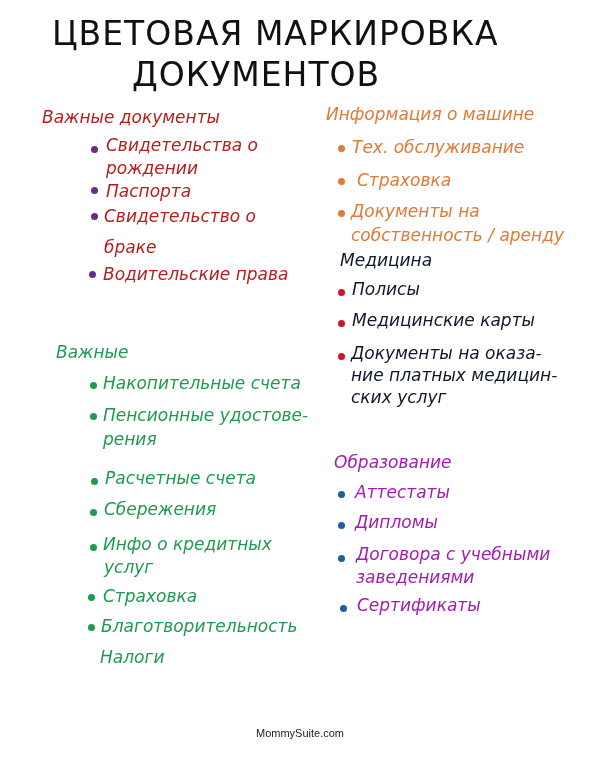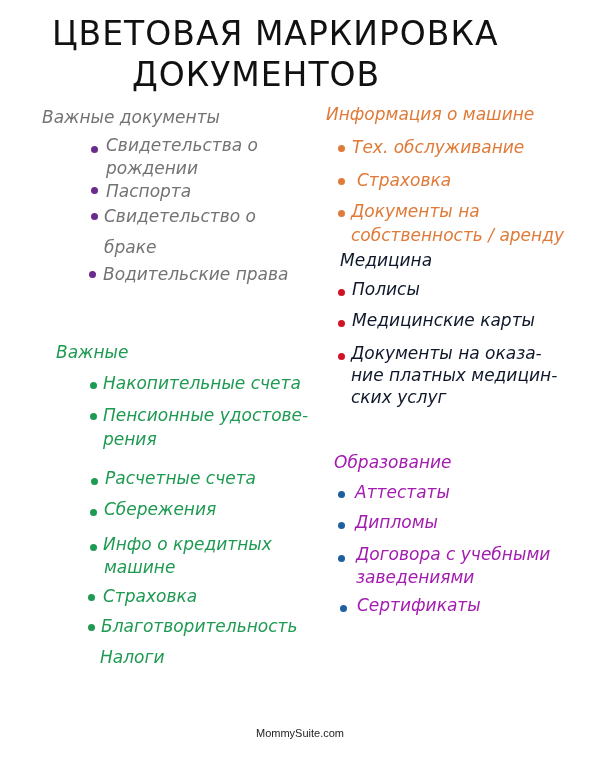--- a/index.html
+++ b/index.html
@@ -6,21 +6,21 @@
     body { width: 600px; height: 775px; position: relative; overflow: hidden;
            font-family: "DejaVu Sans", sans-serif; font-style: italic; }
     .title { position: absolute; left: 0; width: 600px; font-style: normal;
              font-family: "DejaVu Sans", sans-serif; color: #111; font-size: 33px;
              letter-spacing: 1px; font-weight: normal; white-space: nowrap; }
     .t1 { top: 14px; left: 52px; }
     .t2 { top: 55px; left: 132px; }
     .heading { font-size: 17px; white-space: nowrap; }
     .item { position: absolute; font-size: 17px; line-height: 23px; white-space: nowrap; }
     .dot { position: absolute; width: 7px; height: 7px; border-radius: 50%; }
-    .purple { color: #737373; } .purple .dot, .dot.purple { background: #6a2a8c; }
+    .purple { color: #b91c1c; } .purple .dot, .dot.purple { background: #6a2a8c; }
     .orange { color: #e07a38; } .dot.orange { background: #e07a38; }
     .red { color: #0f172a; } .dot.red { background: #d01228; }
     .green { color: #1e9a52; } .dot.green { background: #1e9a52; }
     .blue { color: #a21caf; } .dot.blue { background: #1d5fa0; }
     .footer { position: absolute; top: 727px; left: 0; width: 600px; text-align: center;
               font-style: normal; font-family: "Liberation Sans", sans-serif; font-size: 11px; color: #222; }
   </style>
 </head>
 <body>
 
@@ -70,21 +70,21 @@
   <div class="item green" style="left:103px;top:372px;">Накопительные счета</div>
   <span class="dot green" style="left:90px;top:413px;"></span>
   <div class="item green" style="left:103px;top:404px;">Пенсионные удостове-</div>
   <div class="item green" style="left:103px;top:428px;">рения</div>
   <span class="dot green" style="left:91px;top:478px;"></span>
   <div class="item green" style="left:105px;top:467px;">Расчетные счета</div>
   <span class="dot green" style="left:90px;top:509px;"></span>
   <div class="item green" style="left:104px;top:498px;">Сбережения</div>
   <span class="dot green" style="left:90px;top:544px;"></span>
   <div class="item green" style="left:103px;top:533px;">Инфо о кредитных</div>
-  <div class="item green" style="left:104px;top:556px;">машине</div>
+  <div class="item green" style="left:104px;top:556px;">услуг</div>
   <span class="dot green" style="left:88px;top:594px;"></span>
   <div class="item green" style="left:103px;top:585px;">Страховка</div>
   <span class="dot green" style="left:88px;top:624px;"></span>
   <div class="item green" style="left:101px;top:615px;">Благотворительность</div>
   <div class="item green" style="left:100px;top:646px;">Налоги</div>
 </div>
 
 <div>
   <div class="item heading blue" style="left:334px;top:451px;">Образование</div>
   <span class="dot blue" style="left:338px;top:491px;"></span>

